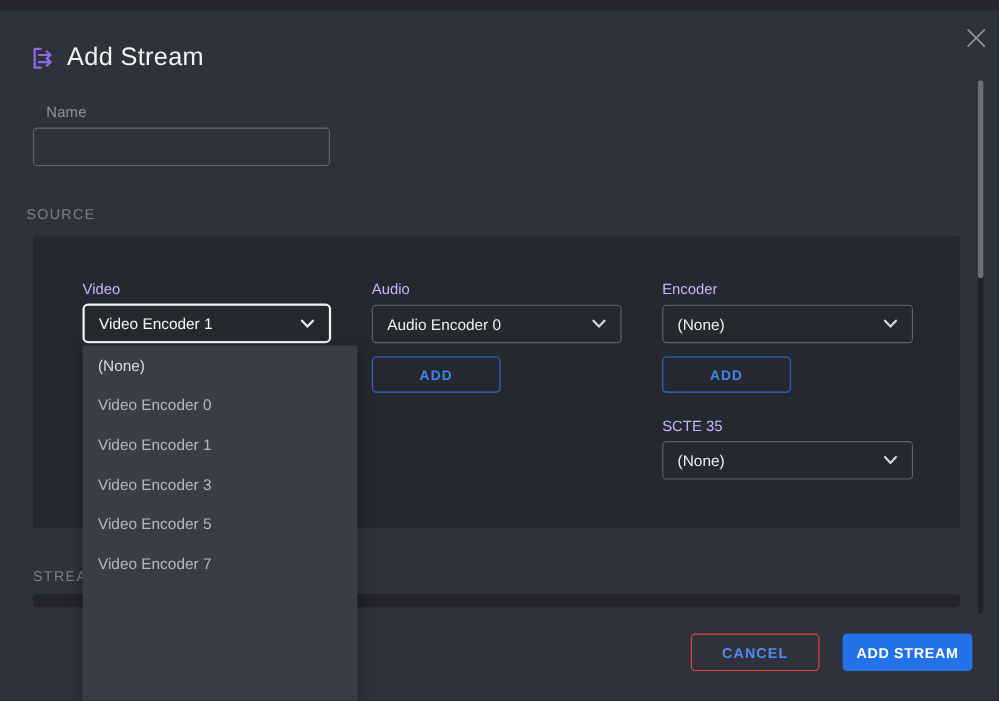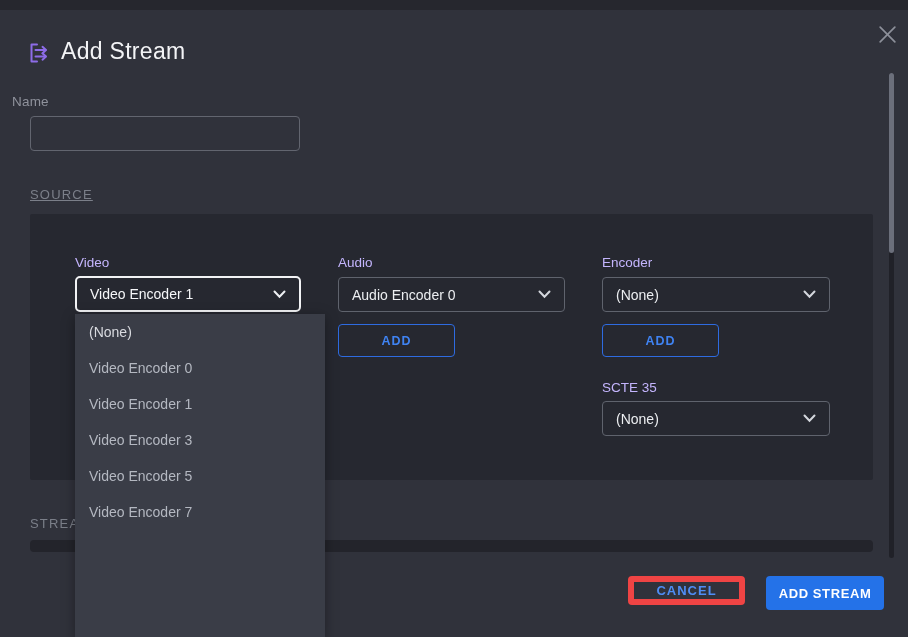--- a/index.html
+++ b/index.html
@@ -30,38 +30,38 @@
     width: 26px; height: 26px;
     background: none; border: none; cursor: pointer;
     display: flex; align-items: center; justify-content: center;
   }
 
   
   .field-label {
     position: absolute;
     font-size: 13.5px; color: #8f929c; letter-spacing: 0.2px;
   }
-  .name-label { left: 12px; top: 84px; }
+  .name-label { left: 42px; top: 84px; }
   .name-input {
     position: absolute; left: 30px; top: 106px;
     width: 270px; height: 35px;
     background: transparent;
     border: 1px solid #62656f; border-radius: 4px;
     color: #eceef1; font-size: 14px; padding: 0 12px;
     font-family: "Liberation Sans", sans-serif;
     outline: none;
   }
 
   
   .section-label {
     position: absolute;
     font-size: 13px; font-weight: 500; letter-spacing: 1.2px;
     color: #7b7f89;
   }
-  .source-label { left: 30px; top: 177px; text-decoration: underline; }
+  .source-label { left: 24px; top: 177px; }
   .source-panel {
     position: absolute; left: 30px; top: 204px;
     width: 843px; height: 266px;
     background: #262830; border-radius: 2px;
   }
 
   .col-label { position: absolute; font-size: 13.5px; color: #c4b5fd; }
   .lbl-video    { left: 75px;  top: 245px; }
   .lbl-audio    { left: 338px; top: 245px; }
   .lbl-metadata { left: 602px; top: 245px; }
@@ -117,23 +117,23 @@
     padding-left: 14px;
     font-size: 14px; color: #b4b8c1;
     cursor: pointer;
     white-space: nowrap;
   }
   .dropdown .opt.first { color: #d9dbe0; }
 
   
   .cancel-btn {
     position: absolute; left: 628px; top: 566px;
-    width: 117px; height: 29px;
-    background: transparent;
-    border: 6px solid #ef4444; border-radius: 4px;
+    width: 117px; height: 34px;
+    background: transparent;
+    border: 1px solid #ef4444; border-radius: 4px;
     color: #4f8df5; font-size: 13px; font-weight: bold; letter-spacing: 1px;
     font-family: "Liberation Sans", sans-serif;
     cursor: pointer;
   }
   .submit-btn {
     position: absolute; left: 766px; top: 566px;
     width: 118px; height: 34px;
     background: #2472e8;
     border: none; border-radius: 4px;
     color: #ffffff; font-size: 13px; font-weight: bold; letter-spacing: 0.6px;

